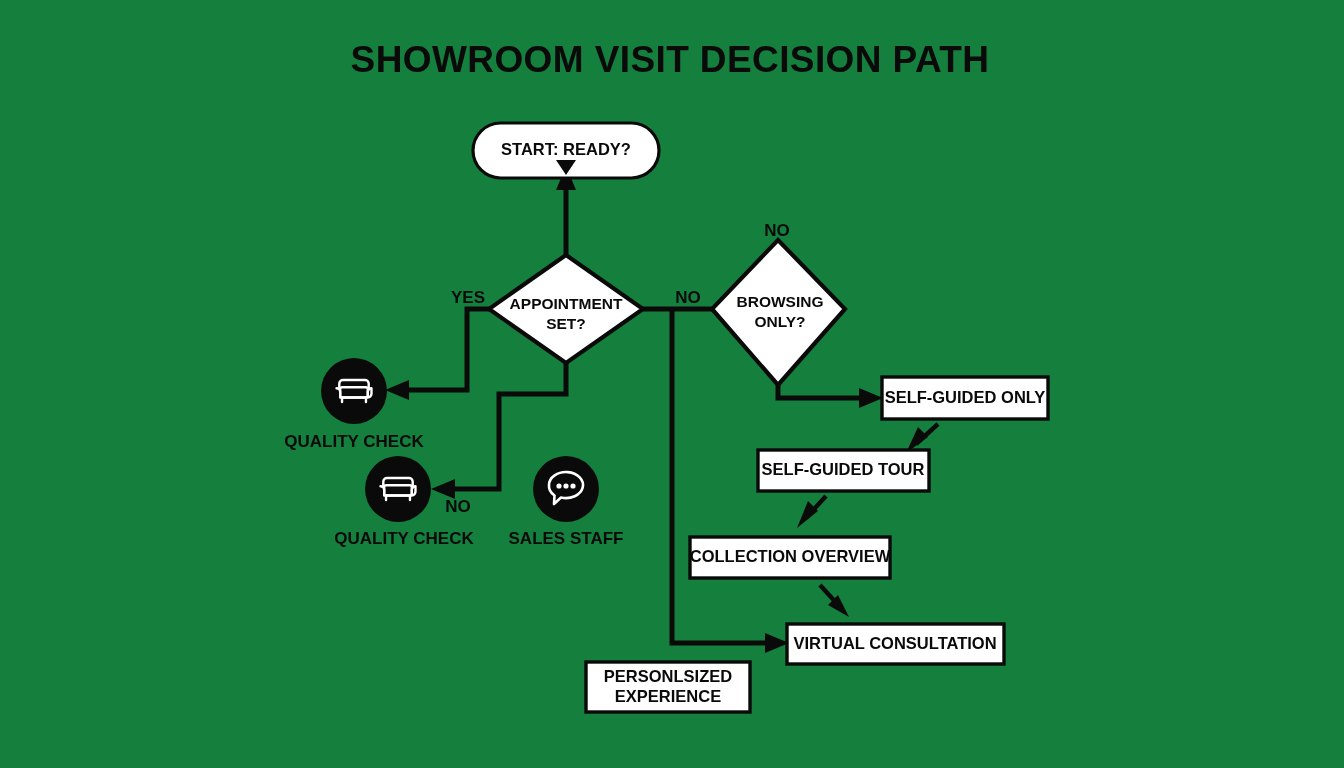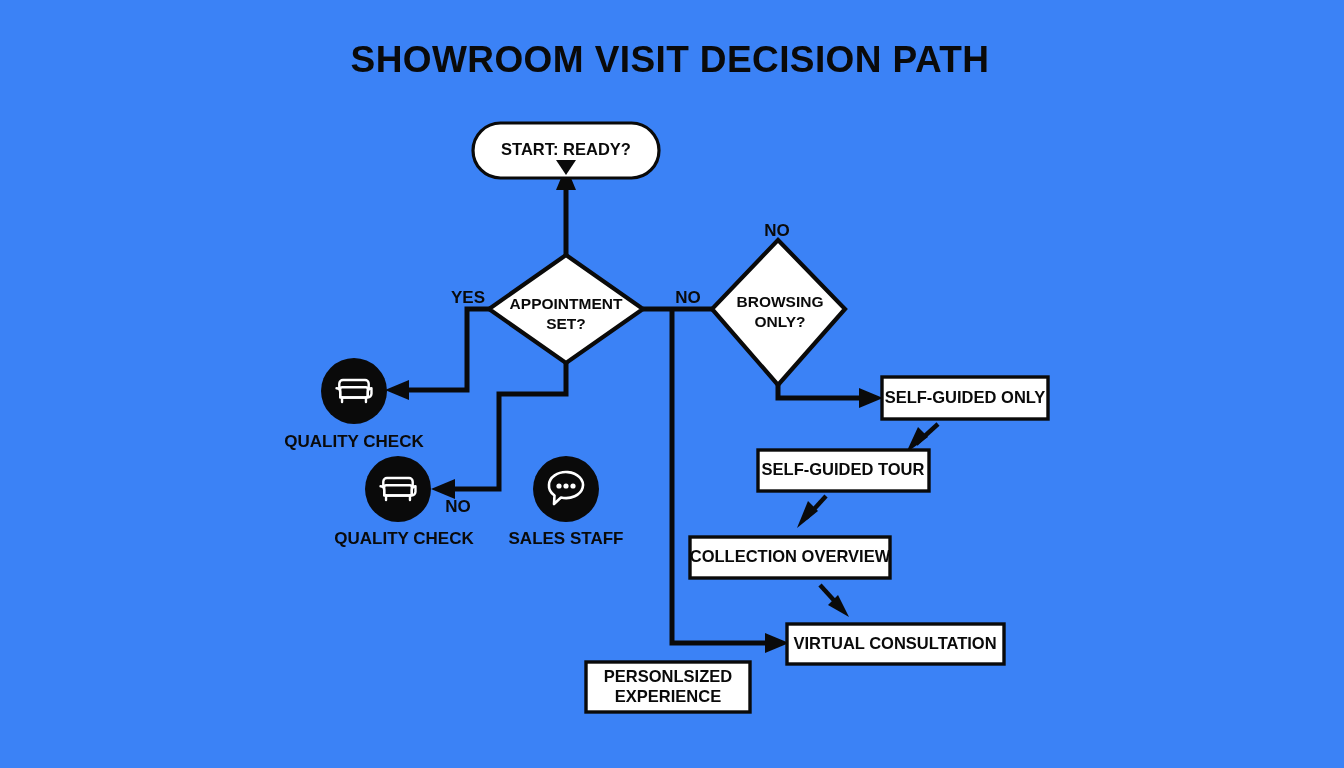--- a/index.html
+++ b/index.html
@@ -12,21 +12,21 @@
     width: 1344px;
     height: 768px;
     overflow: hidden;
     font-family: "Liberation Sans", sans-serif;
     color: #111111;
   }
   #stage {
     position: relative;
     width: 1344px;
     height: 768px;
-    background: #3b82f6;
+    background: #15803d;
   }
   #flow-svg {
     position: absolute;
     left: 0;
     top: 0;
     width: 1344px;
     height: 768px;
   }
   .diagram-title {
     font-family: "Liberation Sans Narrow", "Liberation Sans", sans-serif;

